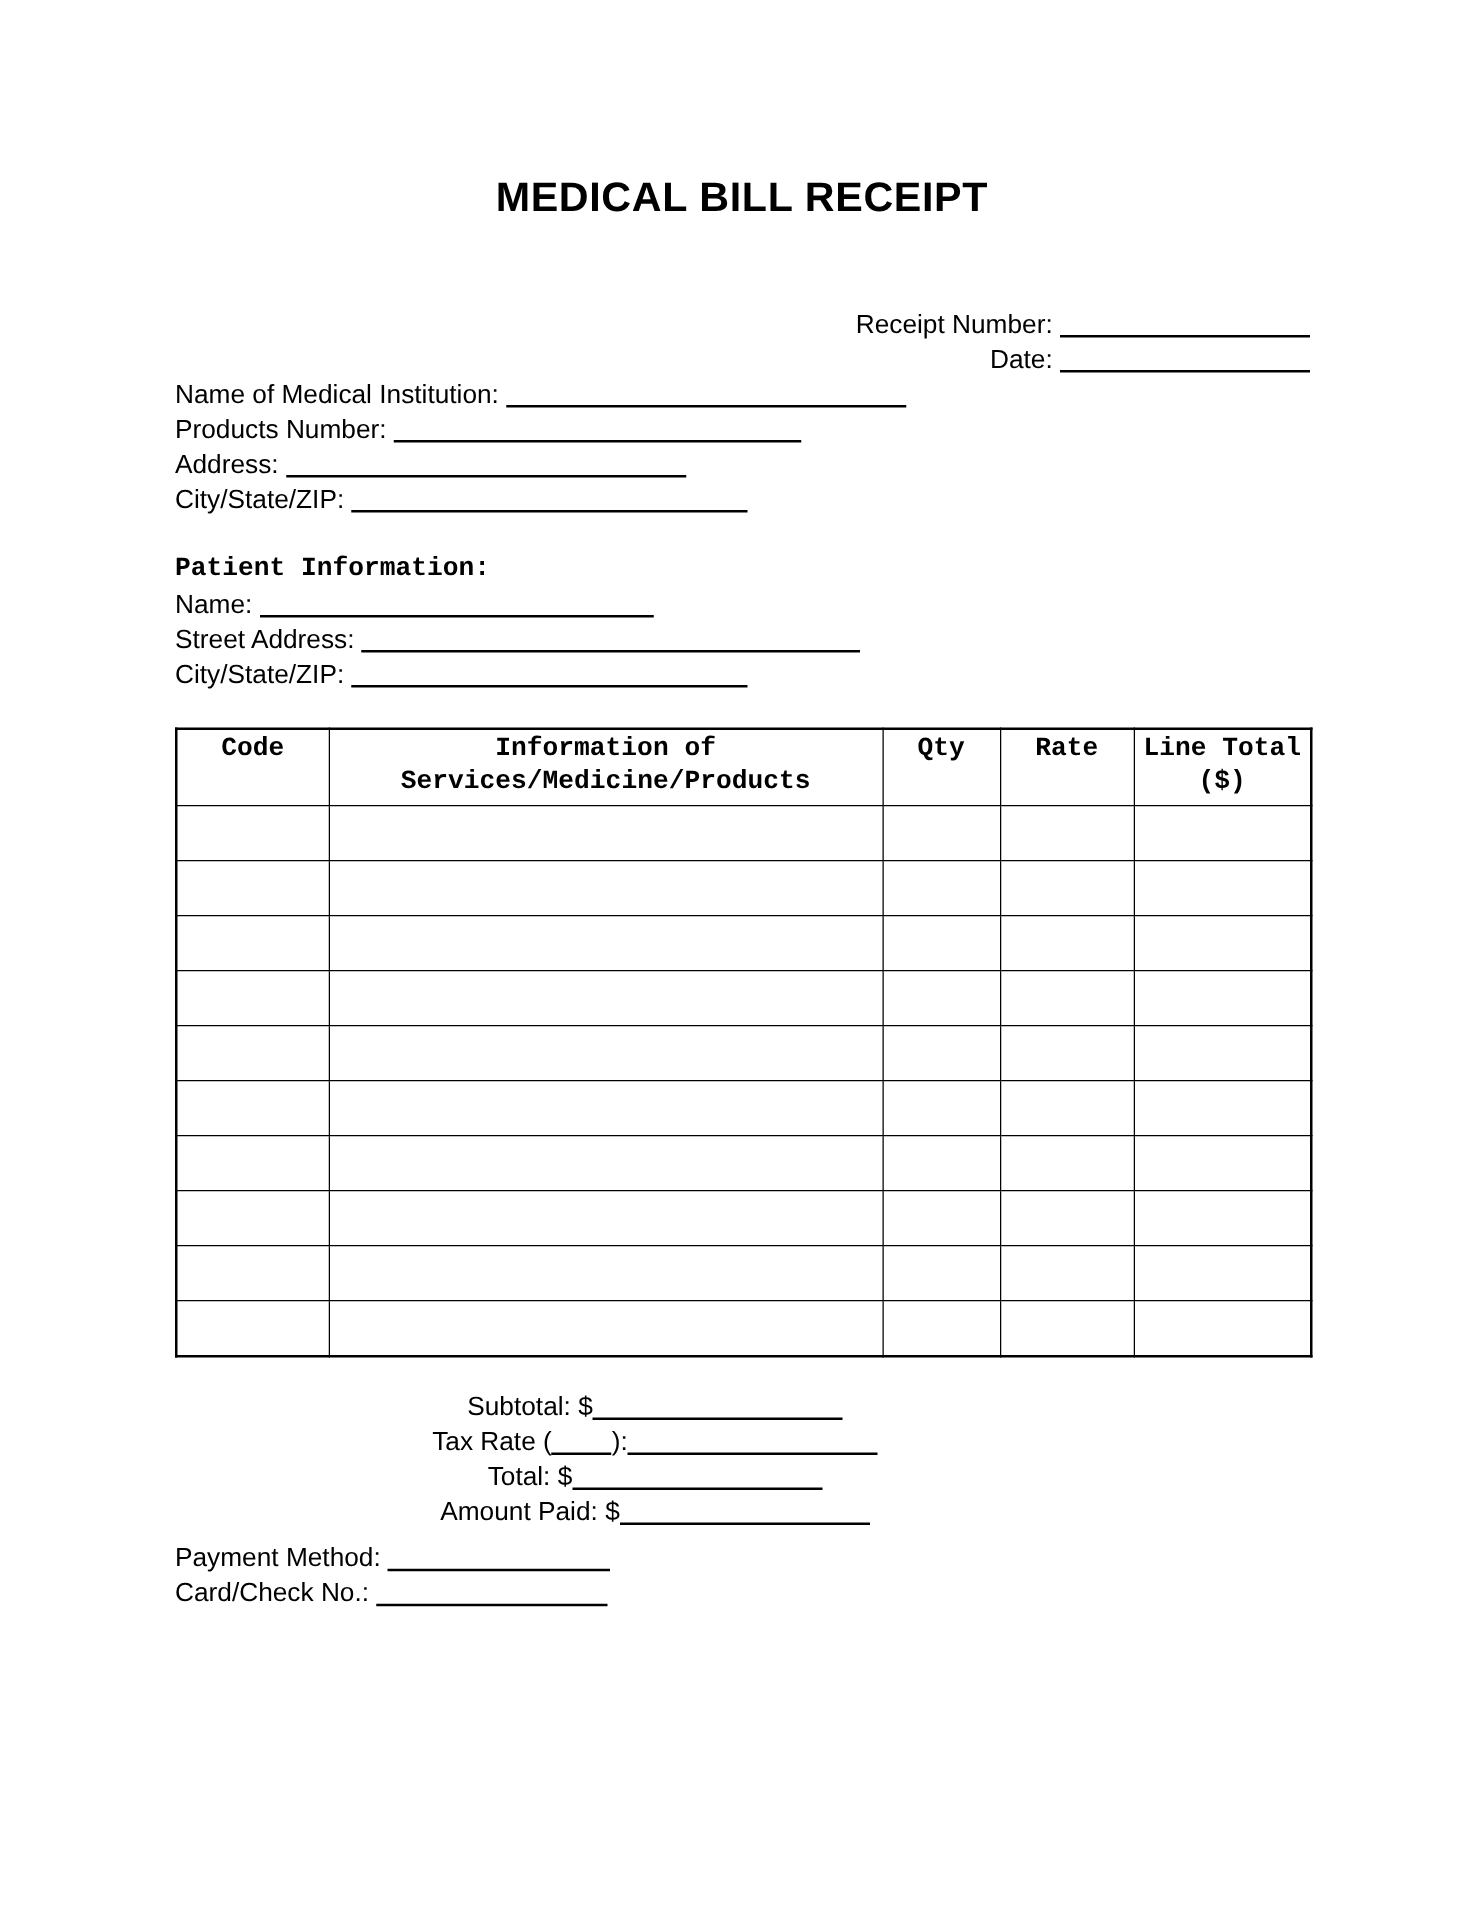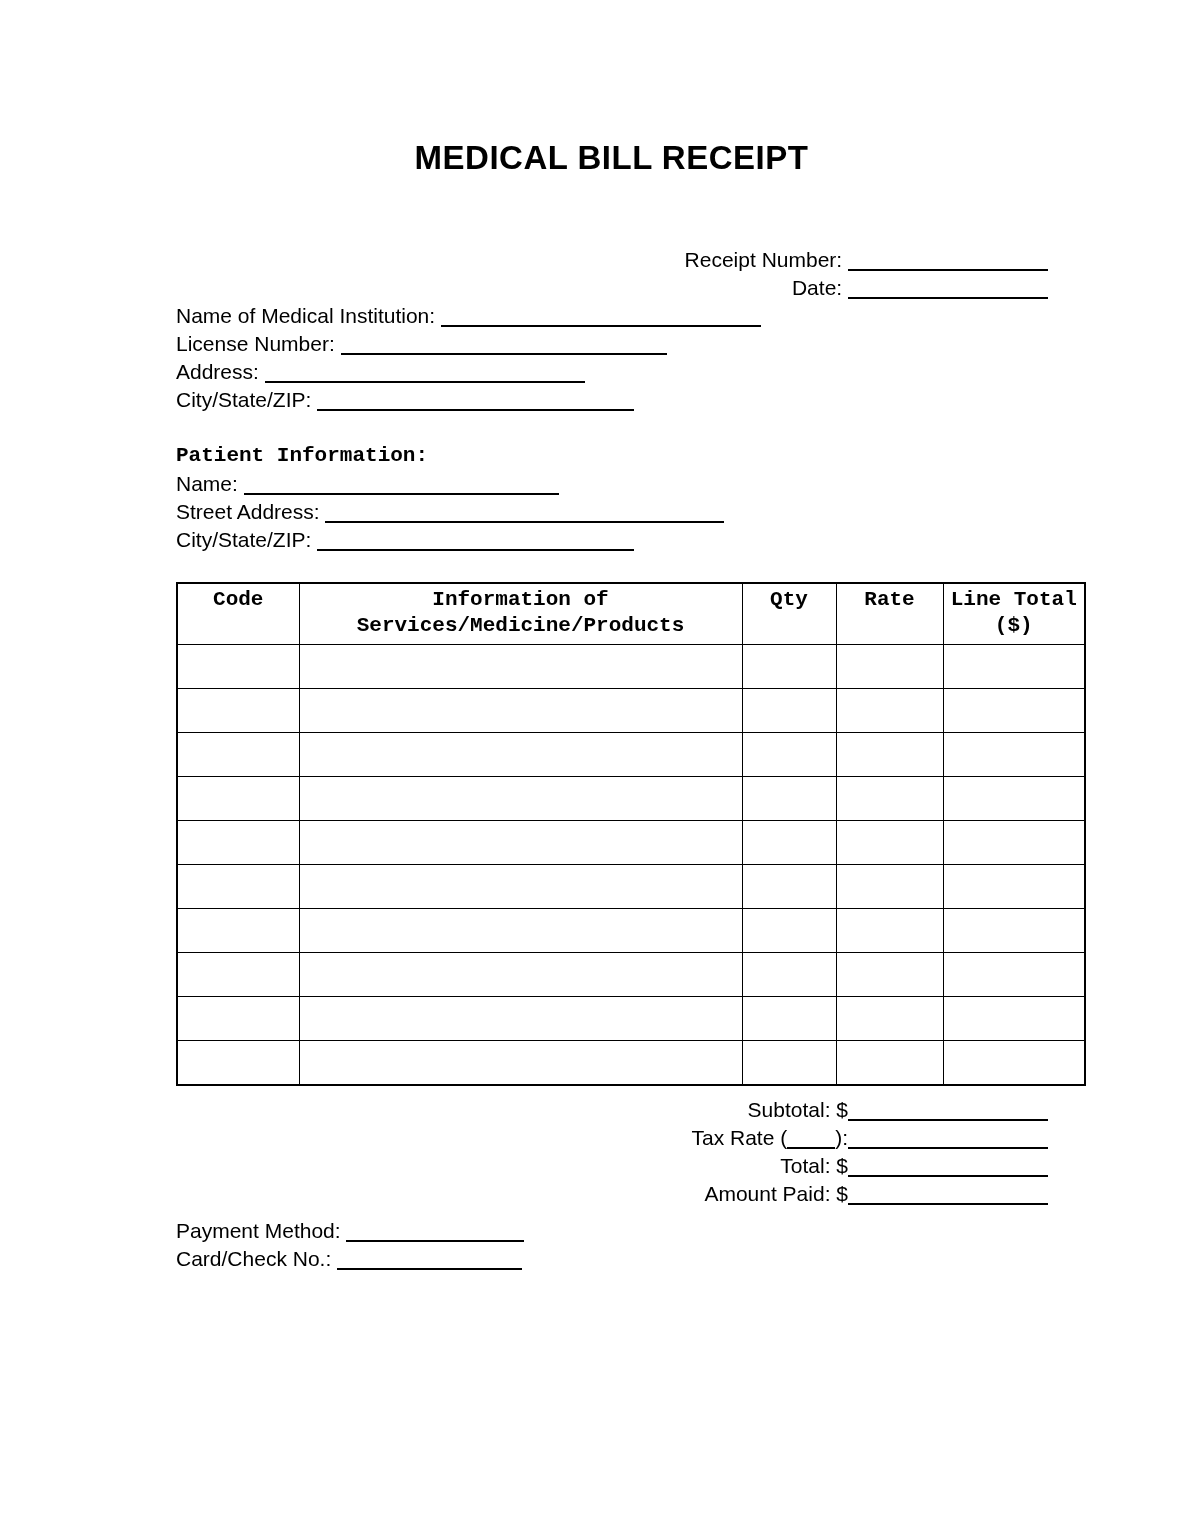--- a/index.html
+++ b/index.html
@@ -6,21 +6,20 @@
   html, body { background: #ffffff; }
   .page {
     position: relative;
     width: 1187px;
     height: 1292px;
     background: #ffffff;
     font-family: "Liberation Sans", "DejaVu Sans", sans-serif;
     font-size: 21px;
     color: #000000;
     overflow: hidden;
-    padding-left: 36px;
   }
   
   .doc-title {
     padding-top: 138px;
     text-align: center;
     font-size: 33px;
     font-weight: 700;
     letter-spacing: 0.5px;
     line-height: 40px;
   }
@@ -63,23 +62,23 @@
     font-size: 21px;
     font-weight: 700;
     text-align: center;
     vertical-align: top;
     padding: 3px 4px 5px 4px;
     line-height: 26px;
   }
   table.items td { height: 44px; }
   
   .totals {
-    margin-top: 10px;
+    margin-top: 26px;
     margin-right: 139px;
-    text-align: right;
+    text-align: center;
     line-height: 28px;
   }
   .totals .bold { font-weight: 400; }
   
   .payment { margin-top: 9px; }
   .w178 { width: 178px; }
   .w185 { width: 185px; }
   .w315 { width: 315px; }
   .w316 { width: 316px; }
   .w317 { width: 317px; }
@@ -110,21 +109,21 @@
 
   <h1 class="doc-title">MEDICAL BILL RECEIPT</h1>
 
   <div class="meta">
     <div><span>Receipt Number:</span> <span class="bl w200"></span></div>
     <div><span>Date:</span> <span class="bl w200"></span></div>
   </div>
 
   <div class="block-left">
     <div><span>Name of Medical Institution:</span> <span class="bl w320"></span></div>
-    <div><span>License Number:</span> <span class="bl w326"></span></div>
+    <div><span>Products Number:</span> <span class="bl w326"></span></div>
     <div><span>Address:</span> <span class="bl w320"></span></div>
     <div><span>City/State/ZIP:</span> <span class="bl w317"></span></div>
   </div>
 
   <div class="block-left patient">
     <div class="section-heading">Patient Information:</div>
     <div><span>Name:</span> <span class="bl w315"></span></div>
     <div><span>Street Address:</span> <span class="bl w399"></span></div>
     <div><span>City/State/ZIP:</span> <span class="bl w317"></span></div>
   </div>

